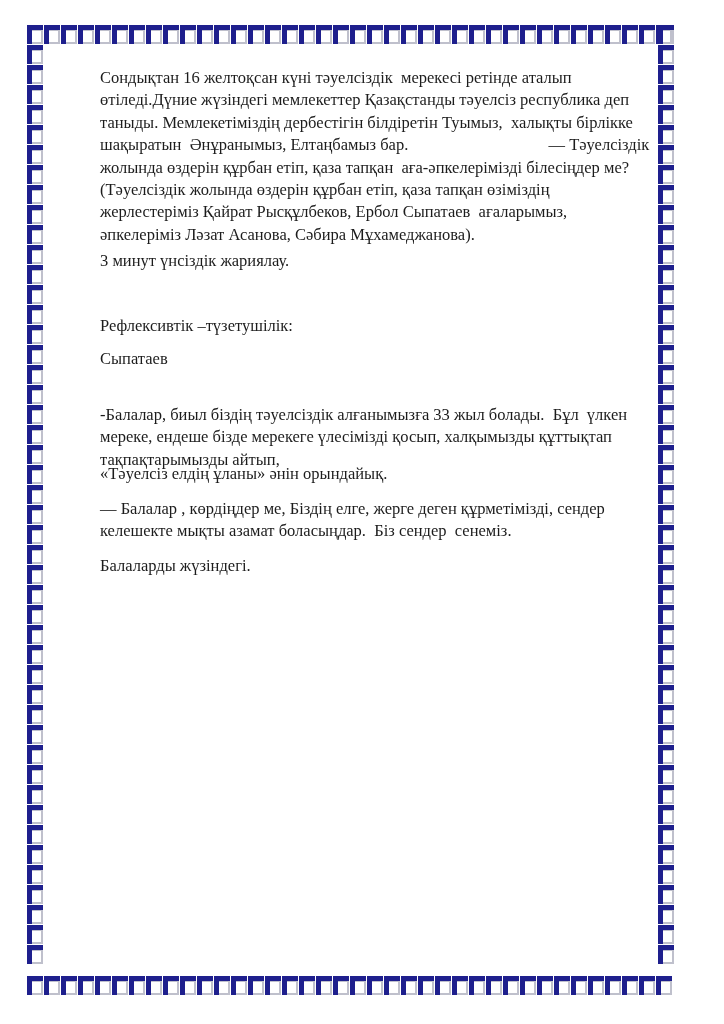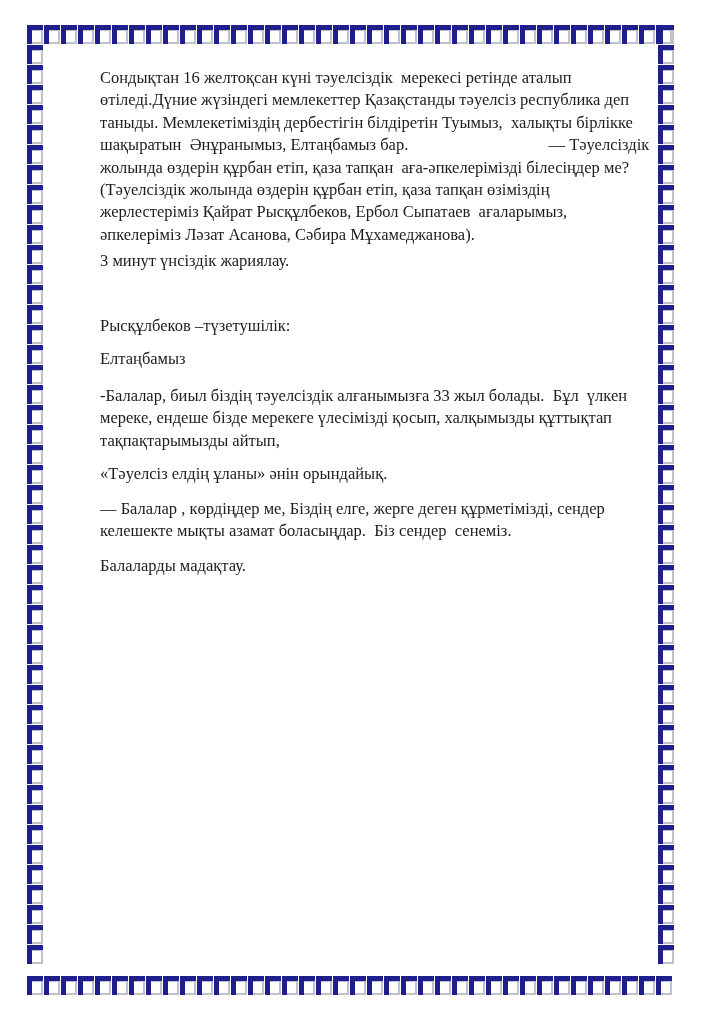--- a/index.html
+++ b/index.html
@@ -231,24 +231,24 @@
   <div class="content">
     <p class="para" style="top:67px">Сондықтан 16 желтоқсан күні тәуелсіздік  мерекесі ретінде аталып
 өтіледі.Дүние жүзіндегі мемлекеттер Қазақстанды тәуелсіз республика деп
 таныды. Мемлекетіміздің дербестігін білдіретін Туымыз,  халықты бірлікке
 шақыратын  Әнұранымыз, Елтаңбамыз бар.                                  — Тәуелсіздік
 жолында өздерін құрбан етіп, қаза тапқан  аға-әпкелерімізді білесіңдер ме?
 (Тәуелсіздік жолында өздерін құрбан етіп, қаза тапқан өзіміздің
 жерлестеріміз Қайрат Рысқұлбеков, Ербол Сыпатаев  ағаларымыз,
 әпкелеріміз Ләзат Асанова, Сәбира Мұхамеджанова).</p>
     <p class="para" style="top:250px">3 минут үнсіздік жариялау.</p>
-    <p class="para" style="top:315px">Рысқұлбеков –түзетушілік:</p>
-    <p class="para" style="top:348px">Елтаңбамыз</p>
-    <p class="para" style="top:385px">-Балалар, биыл біздің тәуелсіздік алғанымызға 33 жыл болады.  Бұл  үлкен
+    <p class="para" style="top:315px">Рефлексивтік –түзетушілік:</p>
+    <p class="para" style="top:348px">Сыпатаев</p>
+    <p class="para" style="top:404px">-Балалар, биыл біздің тәуелсіздік алғанымызға 33 жыл болады.  Бұл  үлкен
 мереке, ендеше бізде мерекеге үлесімізді қосып, халқымызды құттықтап
 тақпақтарымызды айтып,</p>
     <p class="para" style="top:463px">«Тәуелсіз елдің ұланы» әнін орындайық.</p>
     <p class="para" style="top:498px">— Балалар , көрдіңдер ме, Біздің елге, жерге деген құрметімізді, сендер
 келешекте мықты азамат боласыңдар.  Біз сендер  сенеміз.</p>
-    <p class="para" style="top:555px">Балаларды мадақтау.</p>
+    <p class="para" style="top:555px">Балаларды жүзіндегі.</p>
   </div>
 
 </div>
 
 </body></html>

